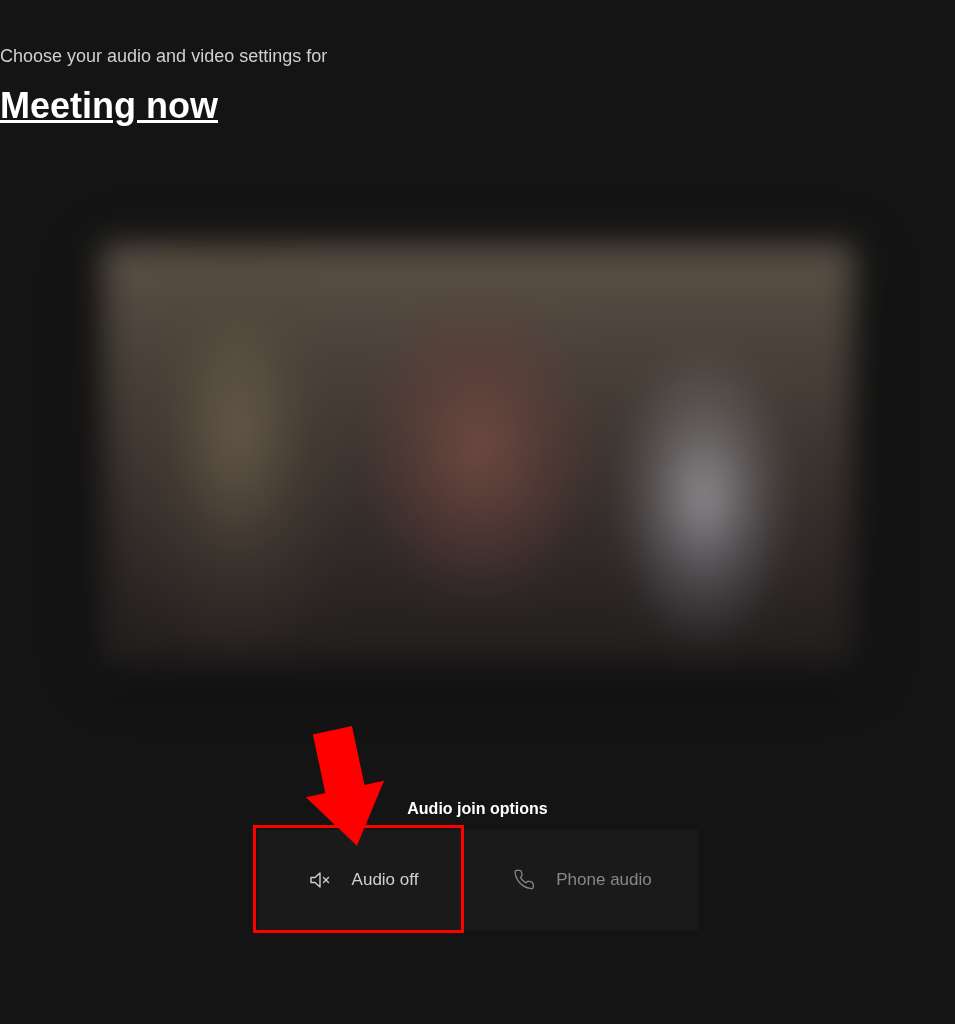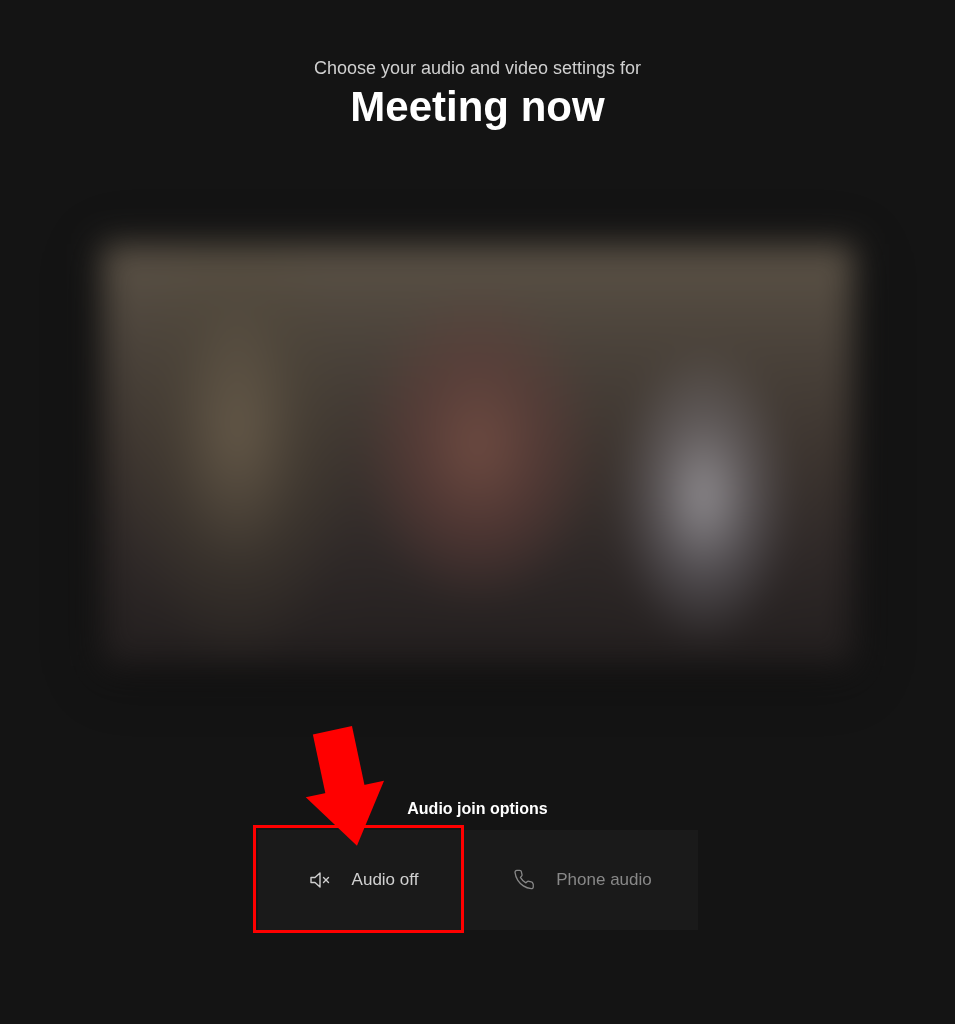--- a/index.html
+++ b/index.html
@@ -10,33 +10,33 @@
     body {
       width: 955px;
       height: 1024px;
       background: #141414;
       font-family: "Segoe UI", -apple-system, BlinkMacSystemFont, sans-serif;
       color: #fff;
       overflow: hidden;
       position: relative;
     }
     .header-area {
-      text-align: center;
-      padding-top: 58px;
+      padding-top: 46px;
     }
     .subtitle {
       font-size: 18px;
       color: #d0d0d0;
       font-weight: 400;
     }
     .title {
-      font-size: 42px;
+      font-size: 36px;
       font-weight: 700;
       color: #fff;
-      margin-top: 4px;
+      margin-top: 18px;
+      text-decoration: underline;
     }
     .video-preview {
       position: absolute;
       left: 102px;
       top: 244px;
       width: 752px;
       height: 422px;
       border-radius: 2px;
       overflow: hidden;
       box-shadow: 0 8px 40px rgba(0,0,0,0.5);

